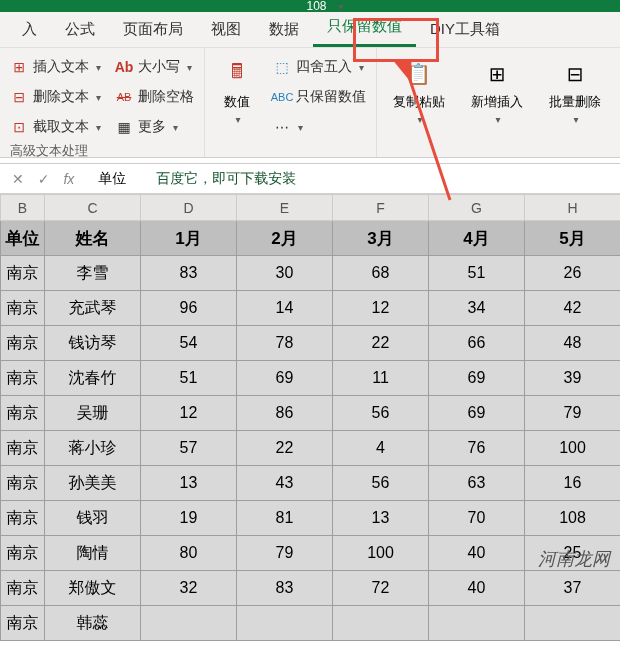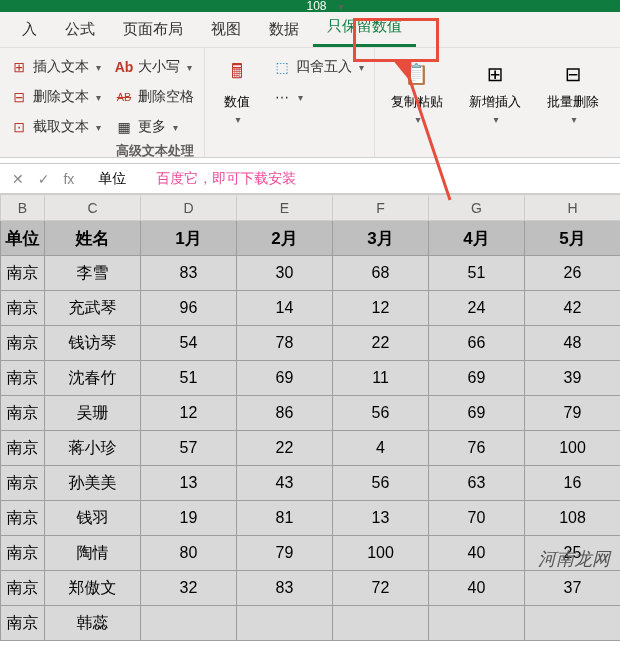--- a/index.html
+++ b/index.html
@@ -7,34 +7,34 @@
 
 .title-bar { background: #0f7b3f; height: 12px; display: flex; align-items: center; justify-content: center; gap: 10px; padding: 0 20px; }
 .tb-font { color: #fff; font-size: 12px; margin-left: 30px; }
 
 .tabs { display: flex; background: #f3f2f1; border-bottom: 1px solid #e1dfdd; height: 36px; align-items: flex-end; padding-left: 8px; font-size: 15px; color: #323130; }
 .tab { padding: 8px 14px; cursor: pointer; }
 .tab.active { color: #0f7b3f; border-bottom: 3px solid #0f7b3f; font-weight: 500; }
 
 .ribbon { display: flex; background: #f3f2f1; height: 110px; border-bottom: 1px solid #d2d0ce; }
 .rgroup { border-right: 1px solid #e1dfdd; padding: 6px 10px 2px 10px; display: flex; flex-direction: column; justify-content: space-between; }
-.rgroup-title { text-align: right; font-size: 13px; color: #605e5c; padding-top: 2px; font-weight: bold; }
+.rgroup-title { text-align: left; font-size: 13px; color: #605e5c; padding-top: 2px; }
 .rcol { display: flex; flex-direction: column; gap: 4px; }
 .ritem { display: flex; align-items: center; gap: 5px; font-size: 14px; color: #323130; height: 26px; white-space: nowrap; }
 .ricon { width: 18px; height: 18px; display: inline-flex; align-items: center; justify-content: center; font-size: 14px; }
 .rrows { display: flex; gap: 14px; flex: 1; }
 .rbig { display: flex; flex-direction: column; align-items: center; gap: 3px; font-size: 13px; padding: 4px 6px; }
 .rbig .bigicon { width: 32px; height: 32px; display: flex; align-items: center; justify-content: center; font-size: 20px; }
 .dropdown-arrow { font-size: 10px; color: #605e5c; margin-left: 2px; }
 
 .fbar { display: flex; align-items: center; height: 30px; border-bottom: 1px solid #d2d0ce; background: #fff; font-size: 14px; }
 .fbar-btns { display: flex; gap: 14px; padding: 0 12px; color: #888; }
 .fbar-input { flex: 1; padding: 0 12px; display: flex; gap: 30px; }
 .fval { color: #000; }
-.fhint { color: #ec4899; font-family: Liberation Mono, monospace; }
+.fhint { color: #14532d; font-family: Liberation Mono, monospace; }
 
 .sheet-wrap { position: relative; }
 .sheet { border-collapse: collapse; width: 620px; table-layout: fixed; }
 .sheet th, .sheet td { border: 1px solid #9e9e9e; text-align: center; font-size: 16px; height: 35px; background: #d9d9d9; }
 .sheet .colhdr { background: #e8e6e4; font-weight: normal; font-size: 14px; color: #555; height: 26px; border-color:#ccc; }
 .sheet .datahdr { background: #bfbfbf; font-weight: bold; font-size: 17px; }
 .col-b { width: 44px; }
 .col-c { width: 96px; }
 .col-d, .col-e, .col-f, .col-g, .col-h { width: 96px; }
 
@@ -52,20 +52,21 @@
   <span class="dropdown-arrow">▾</span>
 </div>
 
 <div class="tabs">
   <div class="tab">入</div>
   <div class="tab">公式</div>
   <div class="tab">页面布局</div>
   <div class="tab">视图</div>
   <div class="tab">数据</div>
   <div class="tab active">只保留数值</div>
+  <div class="tab">DIY工具箱</div>
 </div>
 
 <div class="ribbon">
   <div class="rgroup">
     <div class="rrows">
       <div class="rcol">
         <div class="ritem">
             <span class="ricon" style="color:#c0392b">⊞</span>
             <span>插入文本</span>
             <span class="dropdown-arrow">▾</span>
@@ -108,20 +109,24 @@
       <div class="rbig">
         <div class="bigicon" style="color:#c0392b">🖩</div>
         <span>数值</span>
         <span class="dropdown-arrow">▾</span>
       </div>
       <div class="rcol">
         <div class="ritem">
             <span class="ricon" style="color:#2980b9">⬚</span>
             <span>四舍五入</span>
             <span class="dropdown-arrow">▾</span>
+          </div>
+        <div class="ritem">
+            <span class="ricon" style="color:#2980b9;font-size:11px">ABC</span>
+            <span>只保留数值</span>
           </div>
         <div class="ritem">
             <span class="ricon">⋯</span>
             <span class="dropdown-arrow">▾</span>
           </div>
       </div>
     </div>
   </div>
 
   <div class="rgroup" style="border-right:none">
@@ -144,21 +149,21 @@
     </div>
   </div>
 </div>
 
 <div class="hr-spacer"></div>
 
 <div class="fbar">
   <div class="fbar-btns">
     <span>✕</span>
     <span>✓</span>
-    <span style="">fx</span>
+    <span style="font-style:italic">fx</span>
   </div>
   <div class="fbar-input">
     <span class="fval">单位</span>
     <span class="fhint">百度它，即可下载安装</span>
   </div>
 </div>
 
 <div class="sheet-wrap">
 <table class="sheet">
   <colgroup>
@@ -199,21 +204,21 @@
           <td>68</td>
           <td>51</td>
           <td>26</td>
         </tr>
         <tr>
           <td>南京</td>
           <td>充武琴</td>
           <td>96</td>
           <td>14</td>
           <td>12</td>
-          <td>24</td>
+          <td>34</td>
           <td>42</td>
         </tr>
         <tr>
           <td>南京</td>
           <td>钱访琴</td>
           <td>54</td>
           <td>78</td>
           <td>22</td>
           <td>66</td>
           <td>48</td>

